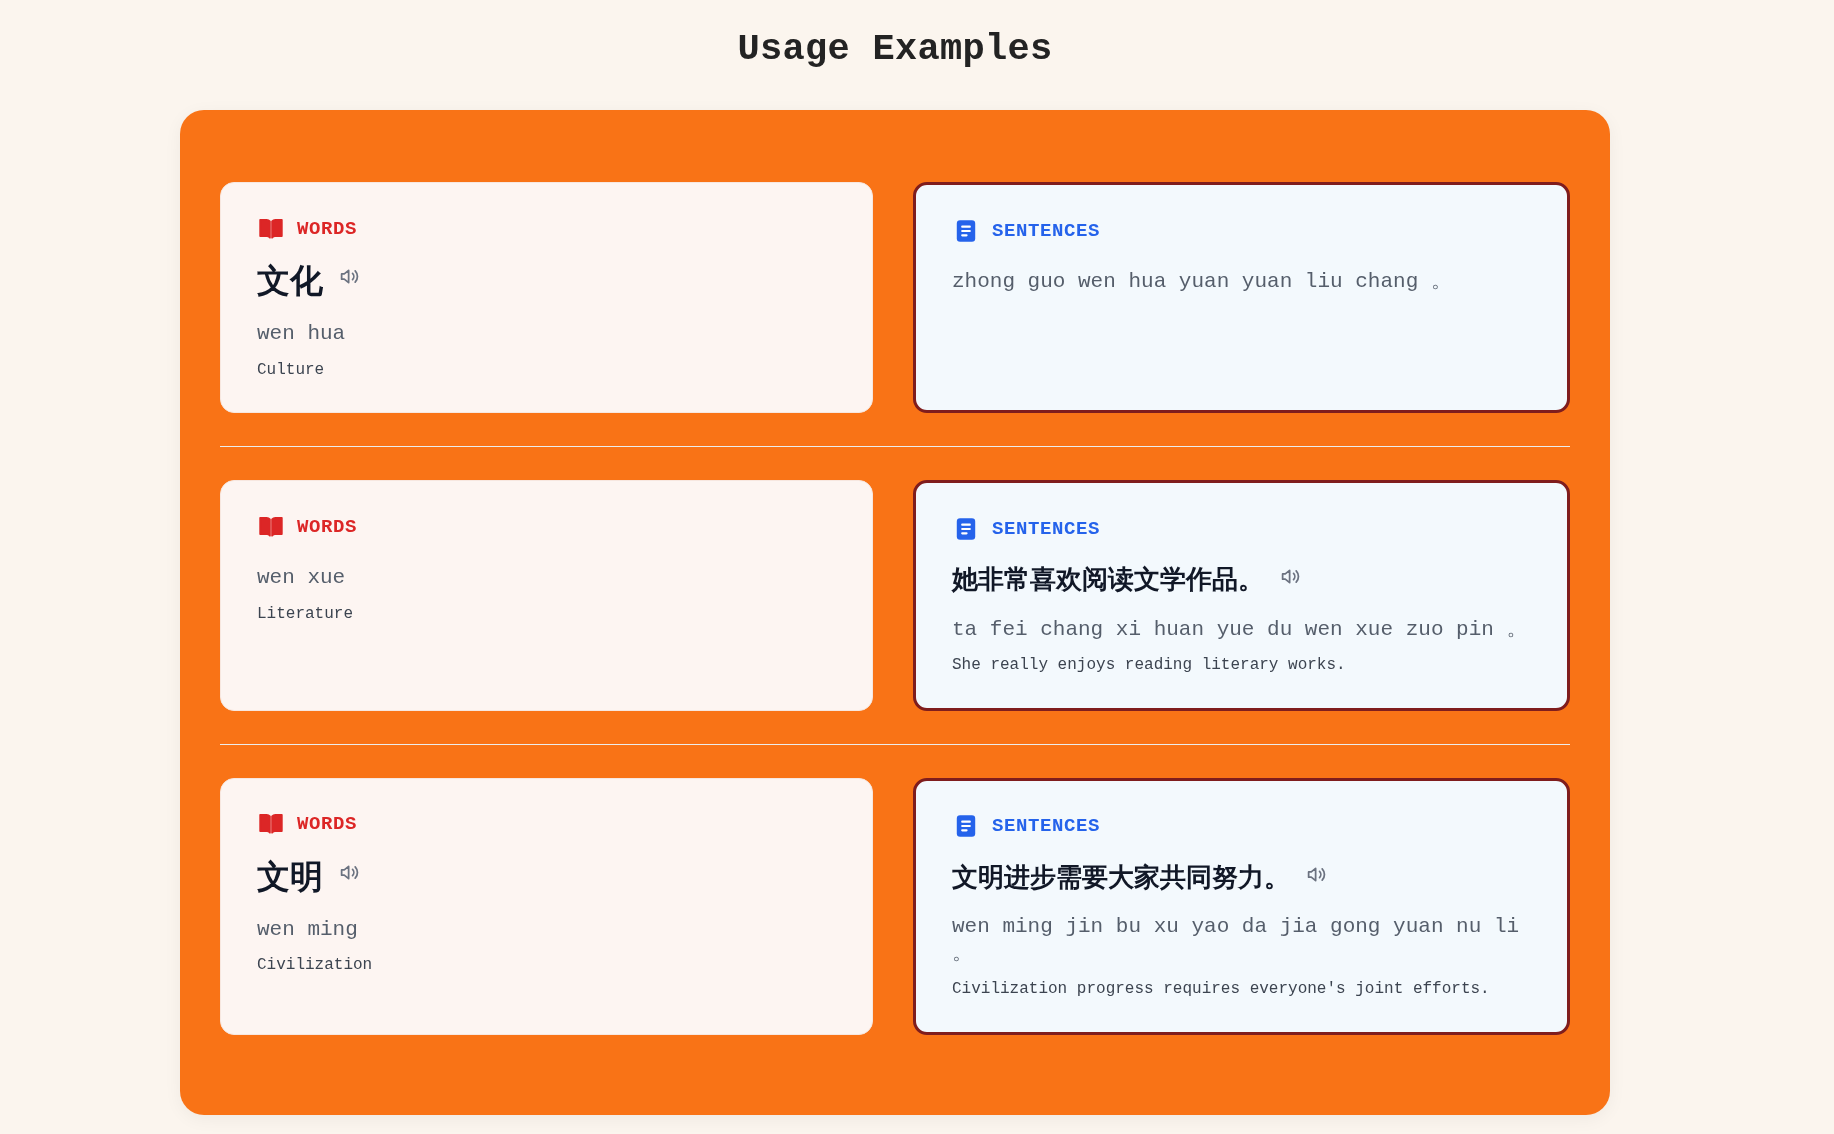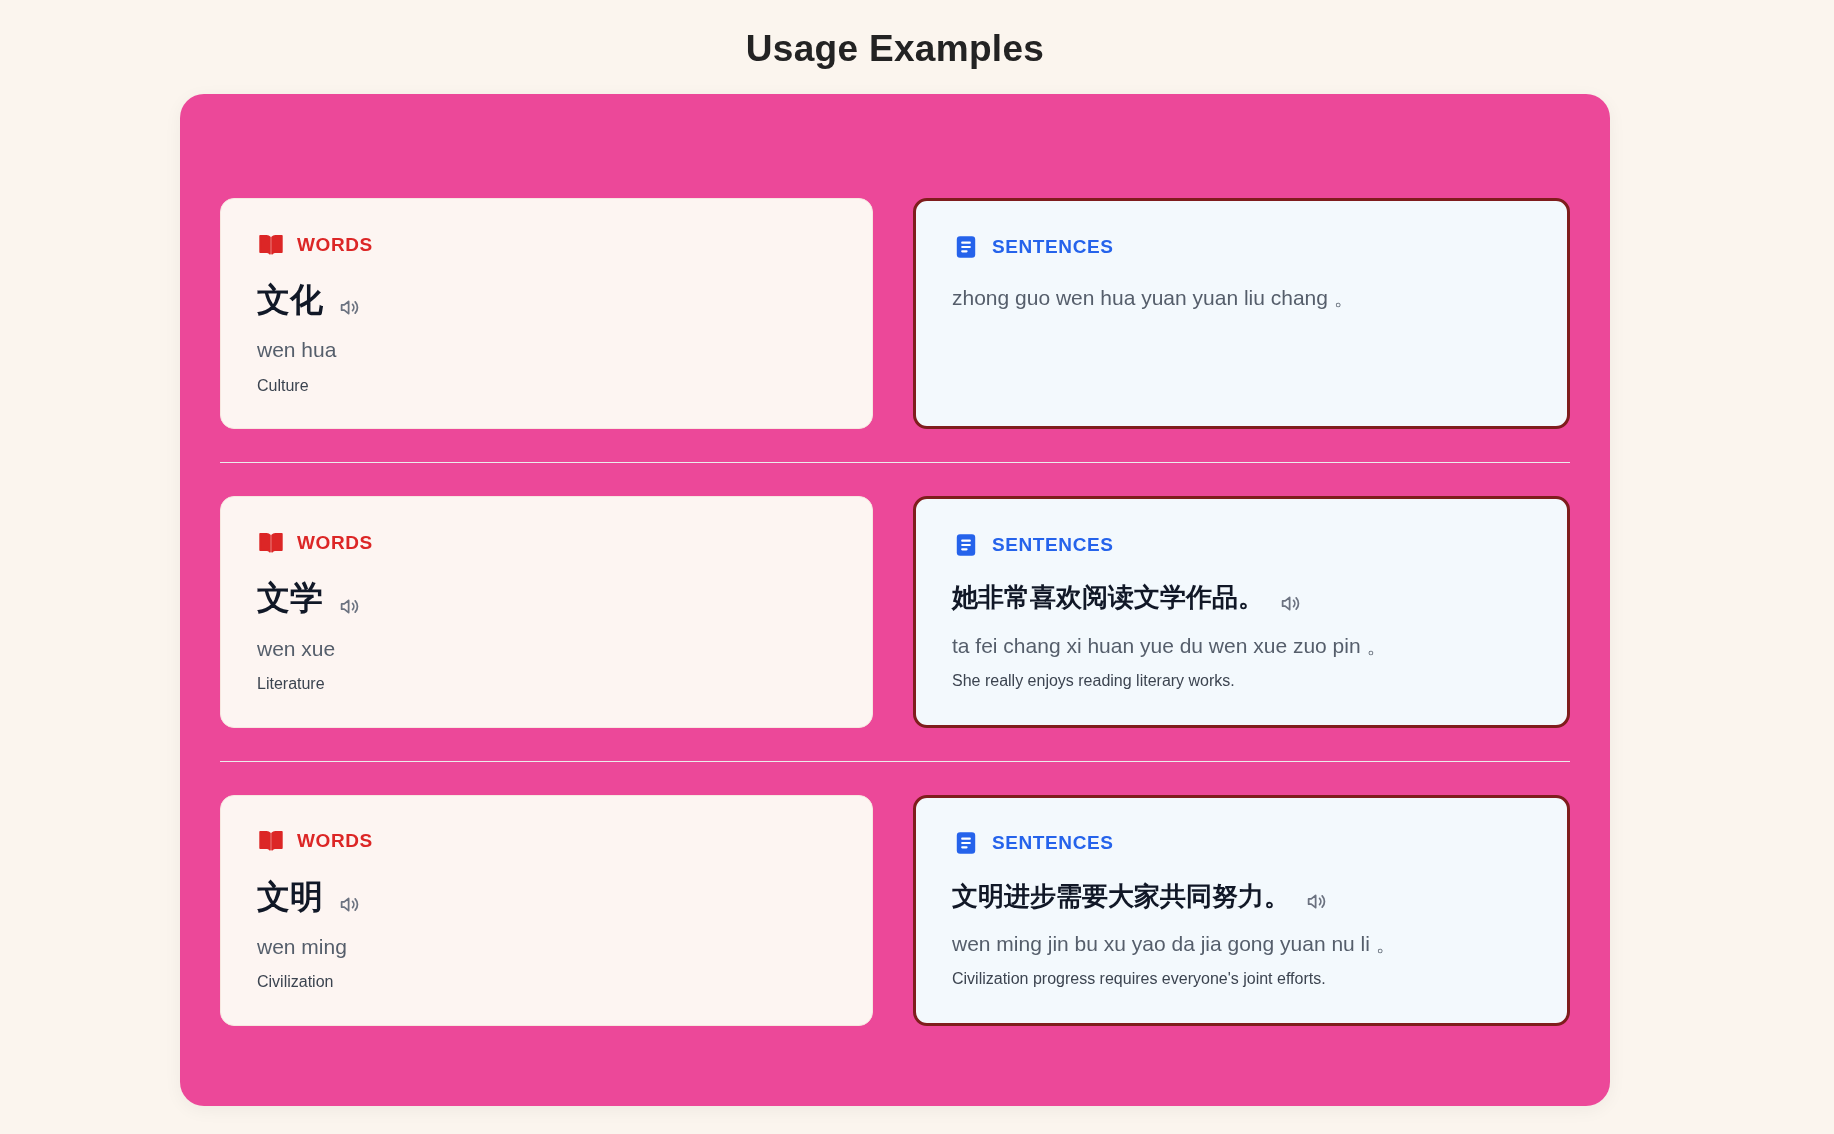--- a/index.html
+++ b/index.html
@@ -8,36 +8,37 @@
     width: 1834px;
     height: 1134px;
     background: #fbf5ee;
     font-family: "Liberation Sans", sans-serif;
     color: #1f2937;
     overflow: hidden;
   }
   .container {
     width: 1430px;
     margin-left: 180px;
+    font-family: Liberation Mono, monospace;
   }
   .page-title {
     margin: 0;
     padding-top: 28px;
     text-align: center;
     font-size: 37px;
     font-weight: 700;
     color: #232323;
     letter-spacing: 0.3px;
   }
   .main-card {
-    margin-top: 24px;
-    background: #ec4899;
+    margin-top: 40px;
+    background: #f97316;
     border-radius: 24px;
     box-shadow: 0 4px 18px rgba(0,0,0,0.05);
-    padding: 104px 40px 80px 40px;
+    padding: 72px 40px 80px 40px;
   }
   .example-row {
     display: flex;
     gap: 40px;
     align-items: stretch;
   }
   .divider {
     height: 1px;
     background: #ececec;
     margin: 33px 0;
@@ -71,21 +72,21 @@
   .icon-box {
     width: 27px;
     height: 27px;
     display: flex;
     align-items: center;
     justify-content: center;
     flex: 0 0 auto;
   }
   .headline-row {
     display: flex;
-    align-items: flex-end;
+    align-items: flex-start;
     gap: 16px;
     margin-bottom: 18px;
   }
   .word-text {
     font-size: 33px;
     font-weight: 700;
     color: #111827;
     line-height: 1.1;
   }
   .sentence-text {
@@ -170,30 +171,20 @@
       <div class="mini-card words-card">
         <div class="card-label-row">
           <span class="icon-box">
             <svg width="26" height="26" viewBox="0 0 24 24" fill="#dc2626" stroke="#dc2626" stroke-width="1.6" stroke-linejoin="round">
               <path d="M2 3.5h6a4 4 0 0 1 3 1.4V20a3.5 3.5 0 0 0-3-1.5H2z"></path>
               <path d="M22 3.5h-6a4 4 0 0 0-3 1.4V20a3.5 3.5 0 0 1 3-1.5h6z"></path>
             </svg>
           </span>
           <span class="card-label label-words">WORDS</span>
         </div>
-        <div class="headline-row">
-          <span class="word-text">文学</span>
-          <button class="audio-button">
-            <svg width="21" height="21" viewBox="0 0 24 24" fill="none" stroke="#6b7280" stroke-width="2" stroke-linecap="round" stroke-linejoin="round">
-              <polygon points="11 5 6 9 3 9 3 15 6 15 11 19 11 5"></polygon>
-              <path d="M15.5 8.5a5 5 0 0 1 0 7"></path>
-              <path d="M18.5 5.5a9.5 9.5 0 0 1 0 13"></path>
-            </svg>
-          </button>
-        </div>
         <div class="pinyin-text">wen xue</div>
         <div class="meaning-text">Literature</div>
       </div>
 
       <div class="mini-card sentences-card">
         <div class="card-label-row">
           <span class="icon-box">
             <svg width="26" height="26" viewBox="0 0 24 24">
               <rect x="3.5" y="2" width="17" height="20" rx="3" fill="#2563eb"></rect>
               <rect x="7.5" y="7" width="9" height="2" rx="1" fill="#ffffff"></rect>

